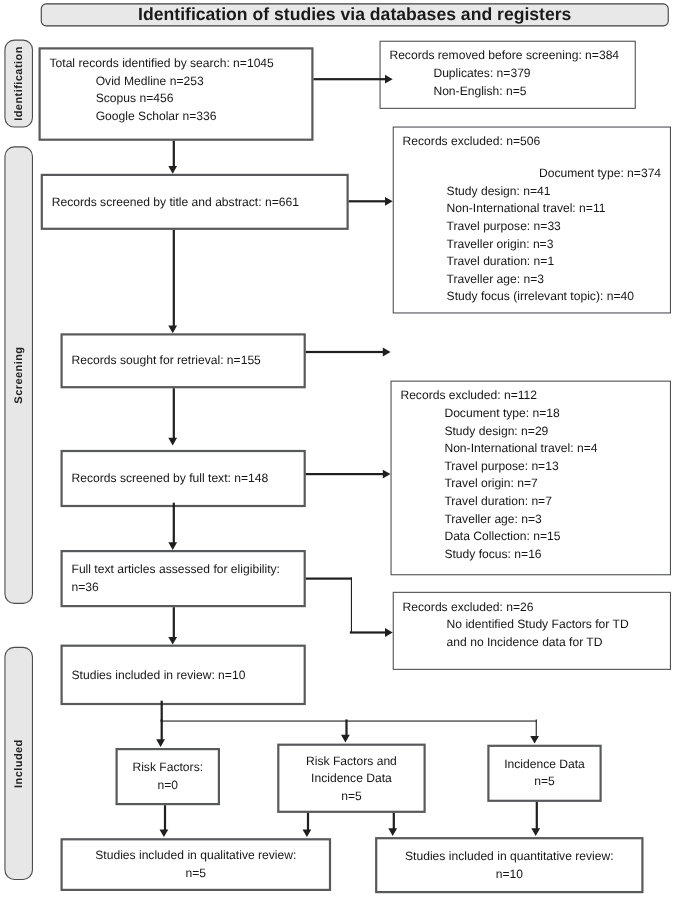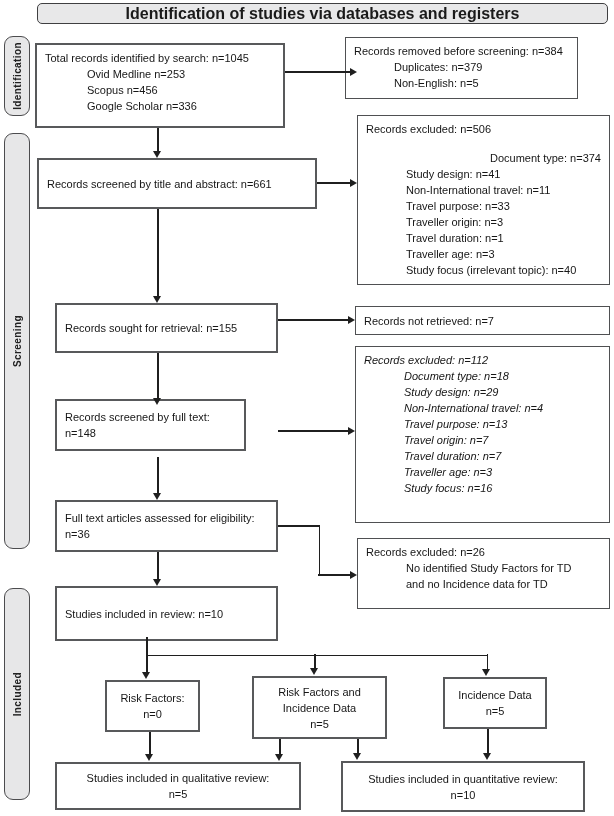--- a/index.html
+++ b/index.html
@@ -70,21 +70,21 @@
   </div>
 
   <div class="box vcenter" style="left:37px;top:158px;width:280px;height:51px;">
     <div>Records screened by title and abstract: n=661</div>
   </div>
 
   <div class="box vcenter" style="left:55px;top:303px;width:223px;height:50px;">
     <div>Records sought for retrieval: n=155</div>
   </div>
 
-  <div class="box vcenter" style="left:55px;top:399px;width:191px;height:52px;">
+  <div class="box vcenter" style="left:55px;top:409px;width:223px;height:52px;">
     <div>Records screened by full text: n=148</div>
   </div>
 
   <div class="box vcenter" style="left:55px;top:500px;width:223px;height:52px;">
     <div>Full text articles assessed for eligibility: n=36</div>
   </div>
 
   <div class="box vcenter" style="left:55px;top:586px;width:223px;height:55px;">
     <div>Studies included in review: n=10</div>
   </div>
@@ -125,33 +125,31 @@
     <div class="rindent gap">Document type: n=374</div>
     <div class="rindent">Study design: n=41</div>
     <div class="rindent">Non-International travel: n=11</div>
     <div class="rindent">Travel purpose: n=33</div>
     <div class="rindent">Traveller origin: n=3</div>
     <div class="rindent">Travel duration: n=1</div>
     <div class="rindent">Traveller age: n=3</div>
     <div class="rindent">Study focus (irrelevant topic): n=40</div>
   </div>
 
-  <div class="box rbox vcenter" style="left:355px;top:306px;width:255px;height:29px;">
-    <div>Records not retrieved: n=7</div>
-  </div>
-
-  <div class="box rbox" style="left:355px;top:346px;width:255px;height:177px;font-style:italic;">
+
+  <div class="box rbox" style="left:355px;top:346px;width:255px;height:177px;">
     <div>Records excluded: n=112</div>
     <div class="rindent">Document type: n=18</div>
     <div class="rindent">Study design: n=29</div>
     <div class="rindent">Non-International travel: n=4</div>
     <div class="rindent">Travel purpose: n=13</div>
     <div class="rindent">Travel origin: n=7</div>
     <div class="rindent">Travel duration: n=7</div>
     <div class="rindent">Traveller age: n=3</div>
+    <div class="rindent">Data Collection: n=15</div>
     <div class="rindent">Study focus: n=16</div>
   </div>
 
   <div class="box rbox" style="left:357px;top:538px;width:253px;height:71px;">
     <div>Records excluded: n=26</div>
     <div class="rindent">No identified Study Factors for TD</div>
     <div class="rindent">and no Incidence data for TD</div>
   </div>
 
   <div class="hline" style="left:285px;top:71px;width:66px;"></div>

